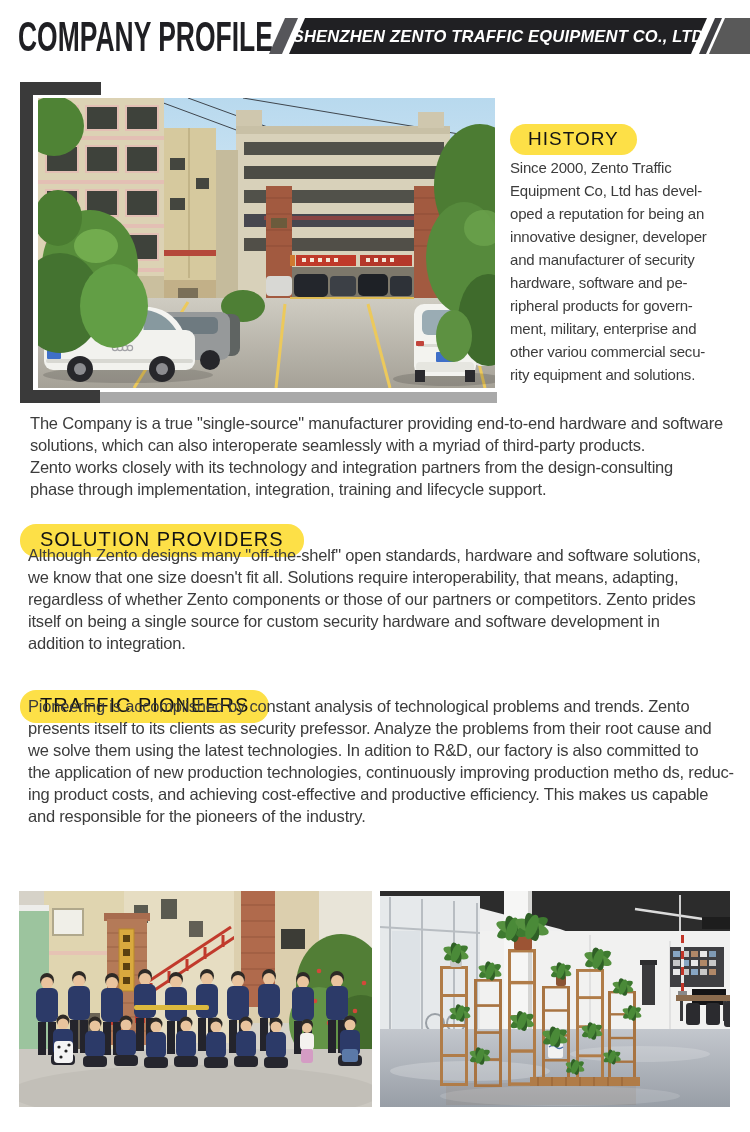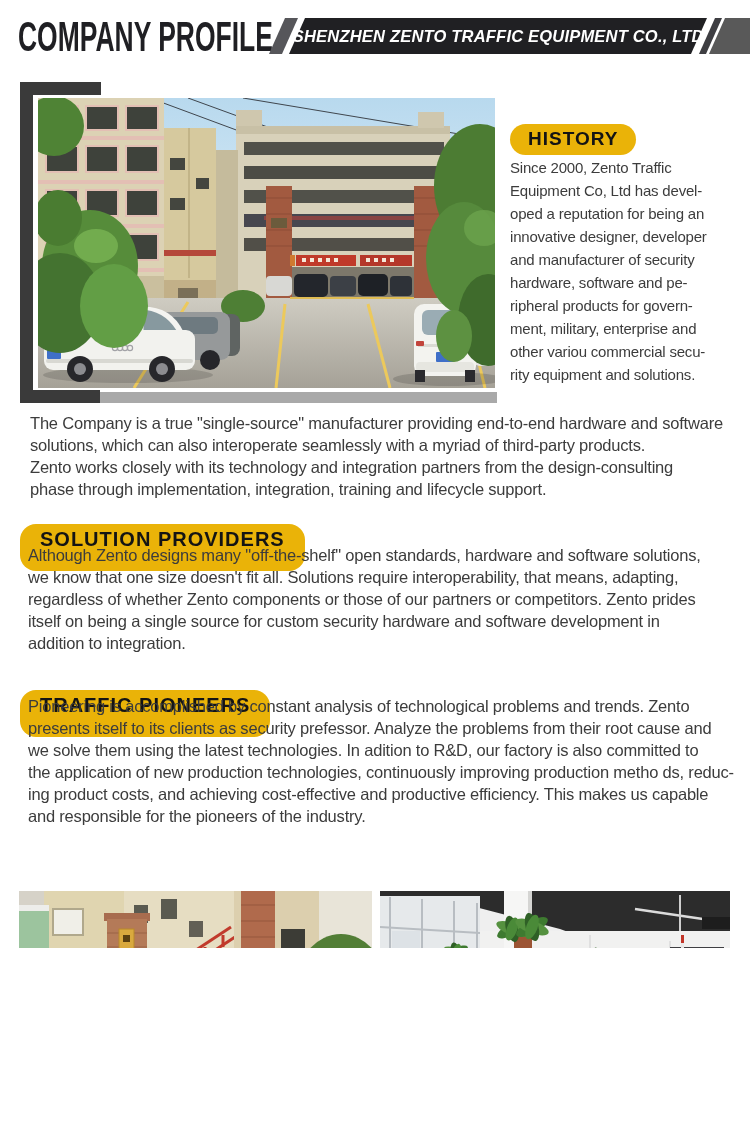--- a/index.html
+++ b/index.html
@@ -1,16 +1,16 @@
 <!DOCTYPE html>
 <html><head>
 <meta charset="utf-8">
 <style>
   html,body{margin:0;padding:0;background:#fff;}
-  .page{position:relative;width:750px;height:948px;background:#ffffff;overflow:hidden;
+  .page{position:relative;width:750px;height:1132px;background:#ffffff;overflow:hidden;
         font-family:"Liberation Sans",sans-serif;color:#3c3c3c;}
 
   
   .header-title{position:absolute;left:18px;top:13px;font-size:42px;font-weight:bold;
     color:#1f1f23;transform:scaleX(0.63);transform-origin:left top;white-space:nowrap;letter-spacing:0px;}
   .banner-slash1{position:absolute;left:277px;top:18px;width:13px;height:36px;background:#56565a;transform:skewX(-24deg);}
   .banner-main{position:absolute;left:297px;top:18px;width:402px;height:36px;background:#202023;
     transform:skewX(-24deg);display:flex;align-items:center;justify-content:center;}
   .banner-main .txt{transform:skewX(24deg);font-style:italic;font-weight:bold;color:#ffffff;
     font-size:16.5px;white-space:nowrap;letter-spacing:0.2px;}
@@ -19,34 +19,34 @@
 
   
   .hero{position:absolute;left:0;top:80px;width:750px;height:330px;}
   .frame-top{position:absolute;left:20px;top:2px;width:81px;height:13px;background:#3a3a3a;}
   .frame-left{position:absolute;left:20px;top:2px;width:13px;height:321px;background:#3a3a3a;}
   .frame-bottom{position:absolute;left:20px;top:310px;width:80px;height:13px;background:#3a3a3a;}
   .under-bar{position:absolute;left:100px;top:312px;width:397px;height:11px;background:#a9a9a9;}
   .hero-photo{position:absolute;left:38px;top:18px;width:457px;height:290px;}
   .hero-photo svg{display:block;width:100%;height:100%;}
   .hist{position:absolute;left:510px;top:44px;width:238px;}
-  .pill{display:inline-block;background:#eab308;color:#141414;border-radius:16px;
-    padding:4px 18px 5px;font-size:19px;font-weight:bold;letter-spacing:1px;white-space:nowrap;}
+  .pill{display:inline-block;background:#fde047;color:#141414;border-radius:16px;
+    padding:4px 18px 5px;font-size:19px;font-weight:normal;letter-spacing:1px;white-space:nowrap;}
   .hist-text{margin-top:1px;font-size:15px;line-height:23px;white-space:pre-line;
     color:#3c3c3c;letter-spacing:-0.2px;}
 
   
   .para{position:absolute;font-size:16.5px;line-height:22px;white-space:pre-line;
     color:#3c3c3c;letter-spacing:-0.2px;width:712px;}
   .intro{left:30px;top:412px;}
   .sec-pill-1{position:absolute;left:20px;top:524px;}
   .sec-text-1{left:28px;top:544px;}
   .sec-pill-2{position:absolute;left:20px;top:690px;}
   .sec-text-2{left:28px;top:695px;}
-  .section-pill{font-size:20px;padding:4px 20px 20px;}
+  .section-pill{font-size:20px;padding:4px 20px 6px;}
 
   
   .photo-left{position:absolute;left:19px;top:891px;width:353px;height:216px;}
   .photo-right{position:absolute;left:380px;top:891px;width:350px;height:216px;}
   .photo-left svg,.photo-right svg{display:block;width:100%;height:100%;}
 </style>
 </head>
 <body>
 
 <div class="page">

